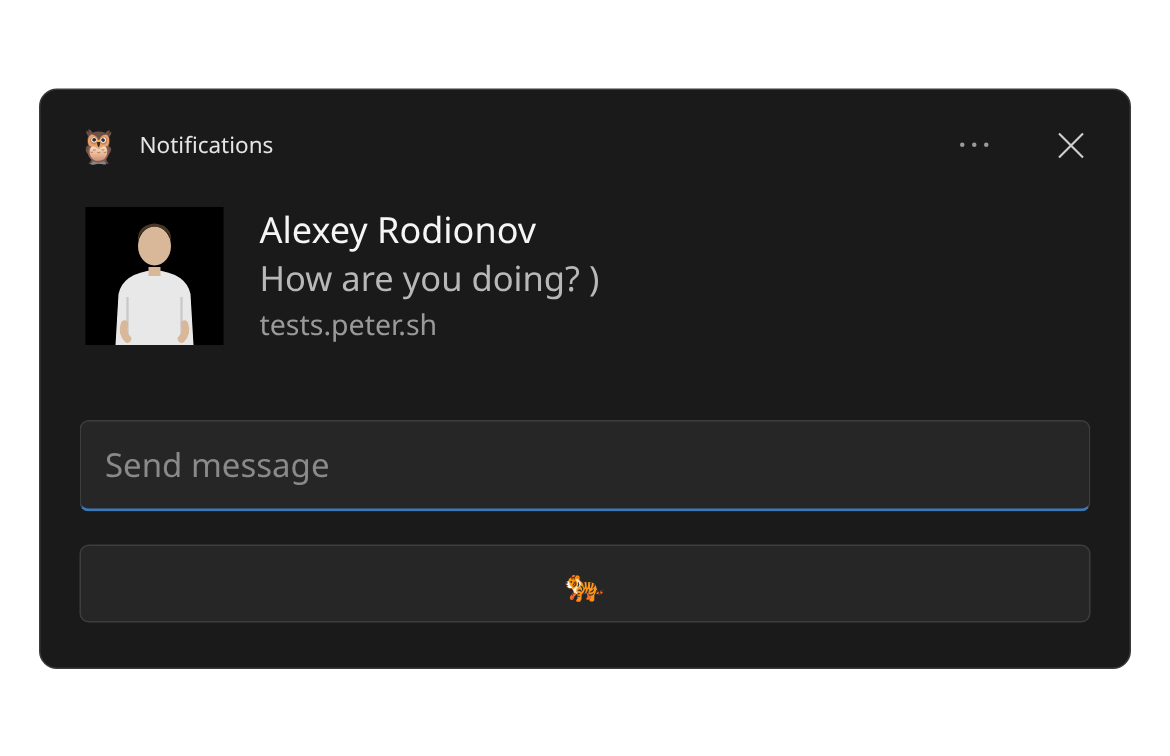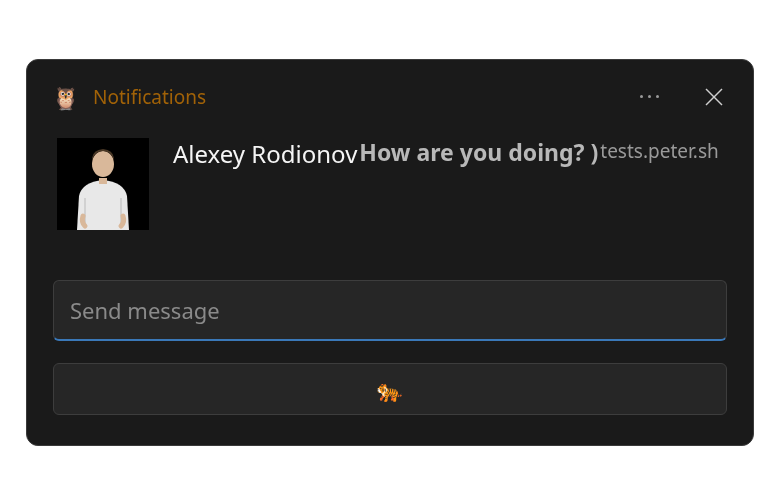--- a/index.html
+++ b/index.html
@@ -29,23 +29,23 @@
     .app-icon {
       width: 26px;
       height: 26px;
       display: flex;
       align-items: center;
       justify-content: center;
       font-size: 22px;
       filter: grayscale(0.1);
     }
     .toast-title {
-      font-size: 19px;
+      font-size: 15px;
       font-weight: 400;
-      color: #a16207;
+      color: #e5e5e5;
       flex: 1;
     }
     .header-actions {
       display: flex;
       align-items: center;
       gap: 36px;
     }
     .more-icon {
       display: flex;
       gap: 5px;
@@ -79,32 +79,32 @@
       background: #000;
       flex-shrink: 0;
       display: flex;
       align-items: flex-end;
       justify-content: center;
       overflow: hidden;
     }
     .avatar svg { display: block; }
     .notif-text {
       display: flex;
-      flex-direction: row;
+      flex-direction: column;
       gap: 2px;
     }
     .sender {
       font-size: 24px;
       font-weight: 400;
       color: #f5f5f5;
       line-height: 1.3;
     }
     .message {
       font-size: 23px;
-      font-weight: 700;
+      font-weight: 400;
       color: #b8b8b8;
       line-height: 1.3;
     }
     .source {
       font-size: 19px;
       color: #9a9a9a;
     }
     .reply-input {
       width: 100%;
       background: #262626;

